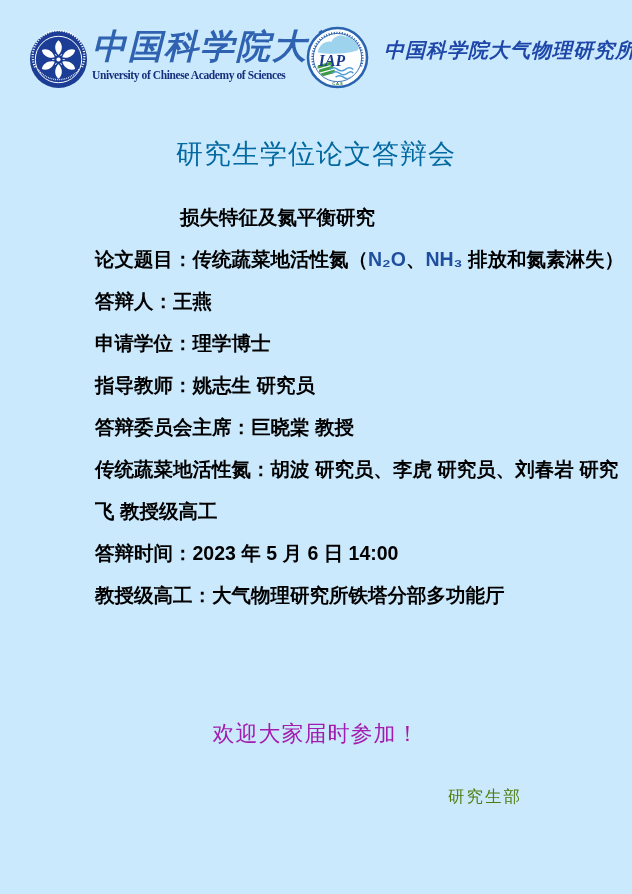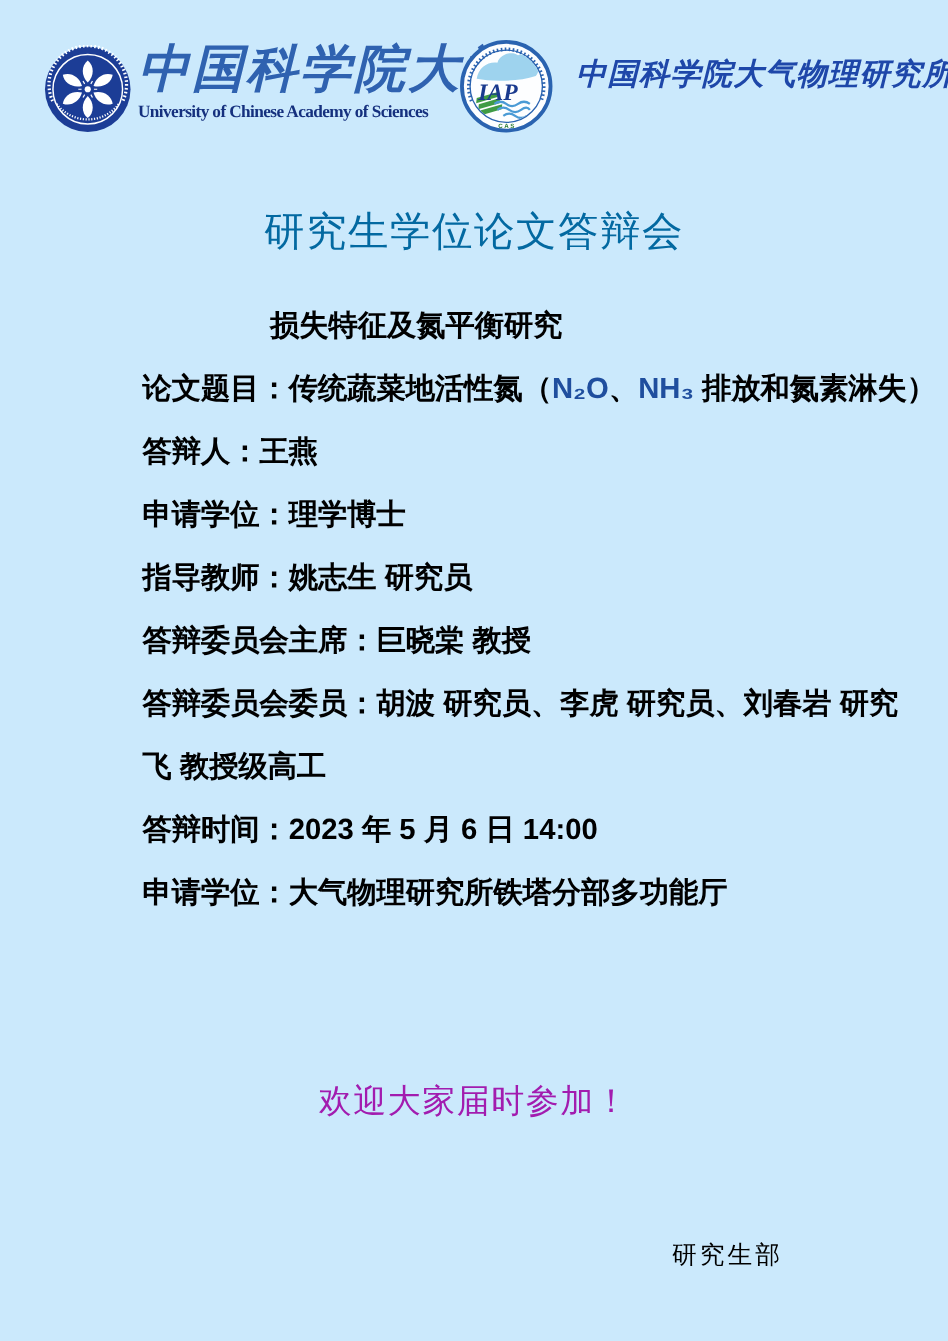--- a/index.html
+++ b/index.html
@@ -45,22 +45,22 @@
   .body-line{height:42px;line-height:42px;white-space:nowrap;}
   .indent{padding-left:85px;}
   .formula{color:#1F4E9E;}
   
   .welcome{
     position:absolute;left:0;top:719px;width:100%;
     text-align:center;font-size:22px;font-weight:400;color:#a21caf;
     letter-spacing:1px;
   }
   .signature{
-    position:absolute;left:448px;top:826px;
-    font-family:"Liberation Serif",serif;font-size:16.5px;color:#000000;
+    position:absolute;left:448px;top:786px;
+    font-family:"Liberation Serif",serif;font-size:16.5px;color:#4d7c0f;
     letter-spacing:2px;
   }
 </style>
 </head>
 <body>
 
 <div class="page">
 
   <svg class="ucas-logo" viewBox="0 0 60 60" aria-hidden="true">
     <circle cx="30" cy="30" r="29" fill="#1C3D96"></circle>
@@ -123,23 +123,23 @@
 
   <div class="body-block">
     <div class="body-line indent">损失特征及氮平衡研究</div>
     <div class="body-line">
       <span>论文题目：传统蔬菜地活性氮（</span><span class="formula">N₂O</span><span>、</span><span class="formula">NH₃</span><span> 排放和氮素淋失）</span>
     </div>
     <div class="body-line">答辩人：王燕</div>
     <div class="body-line">申请学位：理学博士</div>
     <div class="body-line">指导教师：姚志生 研究员</div>
     <div class="body-line">答辩委员会主席：巨晓棠 教授</div>
-    <div class="body-line">答辩委员会委员：胡波 研究员、李虎 研究员、刘春岩 研究</div>
+    <div class="body-line">传统蔬菜地活性氮：胡波 研究员、李虎 研究员、刘春岩 研究</div>
     <div class="body-line">飞 教授级高工</div>
     <div class="body-line">答辩时间：2023 年 5 月 6 日 14:00</div>
-    <div class="body-line">申请学位：大气物理研究所铁塔分部多功能厅</div>
+    <div class="body-line">教授级高工：大气物理研究所铁塔分部多功能厅</div>
   </div>
 
   <div class="welcome">欢迎大家届时参加！</div>
 
   <div class="signature">研究生部</div>
 
 </div>
 
 </body></html>

